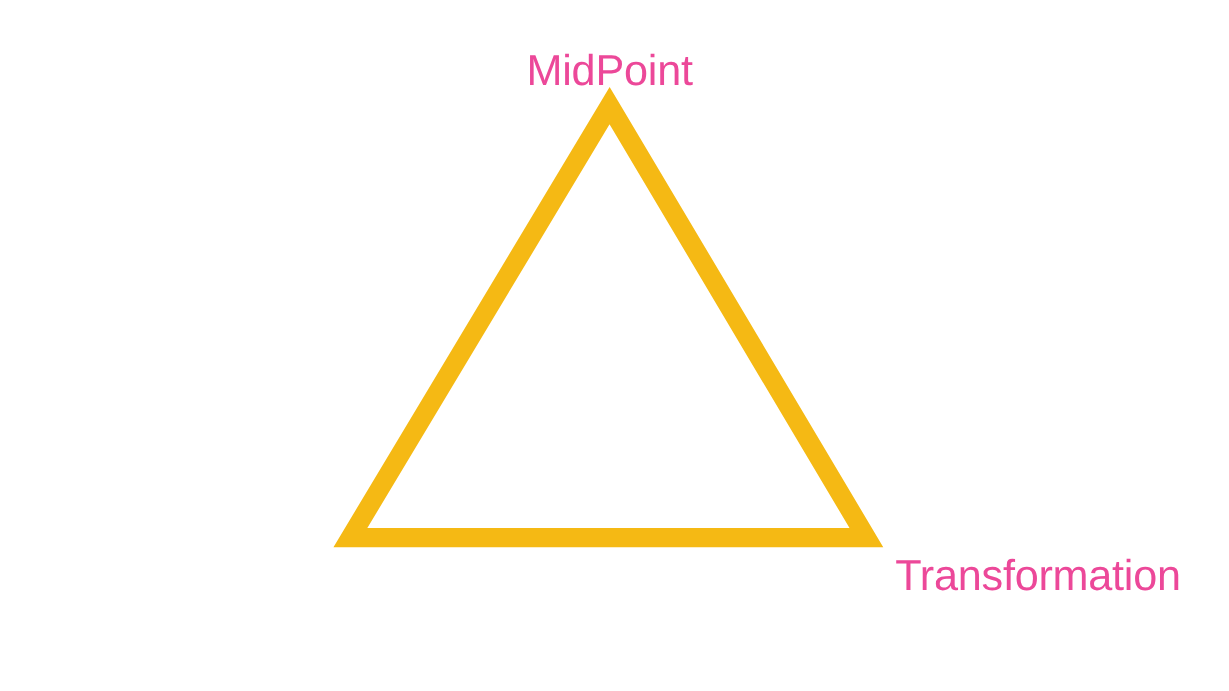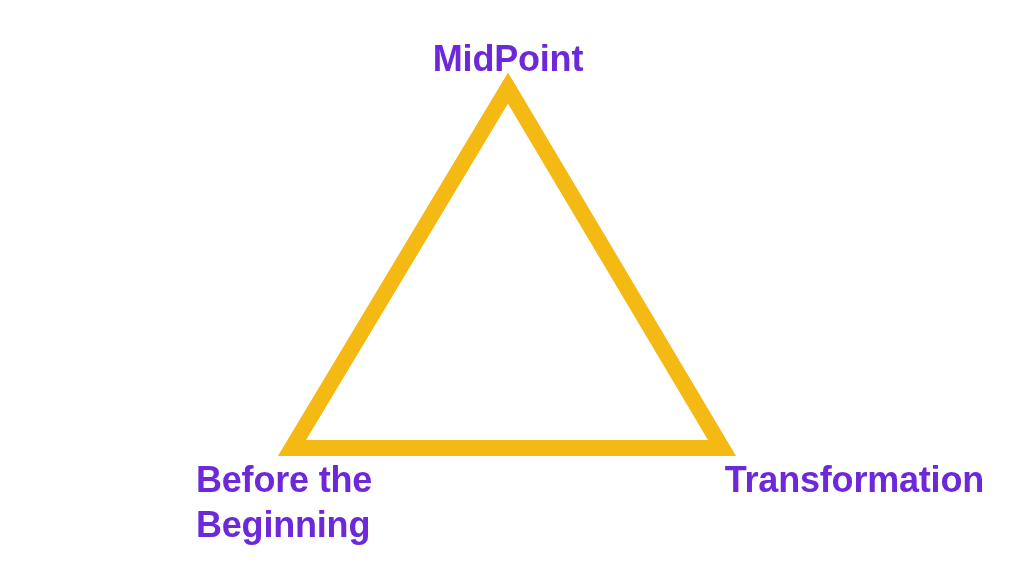--- a/index.html
+++ b/index.html
@@ -25,23 +25,23 @@
     position: absolute;
     left: 0;
     top: 0;
     width: 1024px;
     height: 576px;
     display: block;
   }
 
   .vertex-label {
     position: absolute;
-    color: #6d28d9;
+    color: #ec4899;
     font-family: "Liberation Sans", sans-serif;
-    font-weight: bold;
+    font-weight: normal;
     font-size: 36px;
     line-height: 45px;
     letter-spacing: -0.2px;
     white-space: pre-line;
     margin: 0;
   }
 
   
   #label-midpoint {
     left: 308px;
@@ -70,18 +70,16 @@
 <body>
 
 <div id="diagram-canvas">
 
   <svg id="triangle-svg" viewBox="0 0 1024 576" xmlns="http://www.w3.org/2000/svg">
     <polygon fill="none" stroke="#F5B914" stroke-width="16" stroke-linejoin="miter" stroke-miterlimit="12" points="508,88 722,448 292,448"></polygon>
   </svg>
 
   <div class="vertex-label" id="label-midpoint">MidPoint</div>
 
-  <div class="vertex-label" id="label-before-the-beginning">Before the
-Beginning</div>
 
   <div class="vertex-label" id="label-transformation">Transformation</div>
 
 </div>
 
 </body></html>

